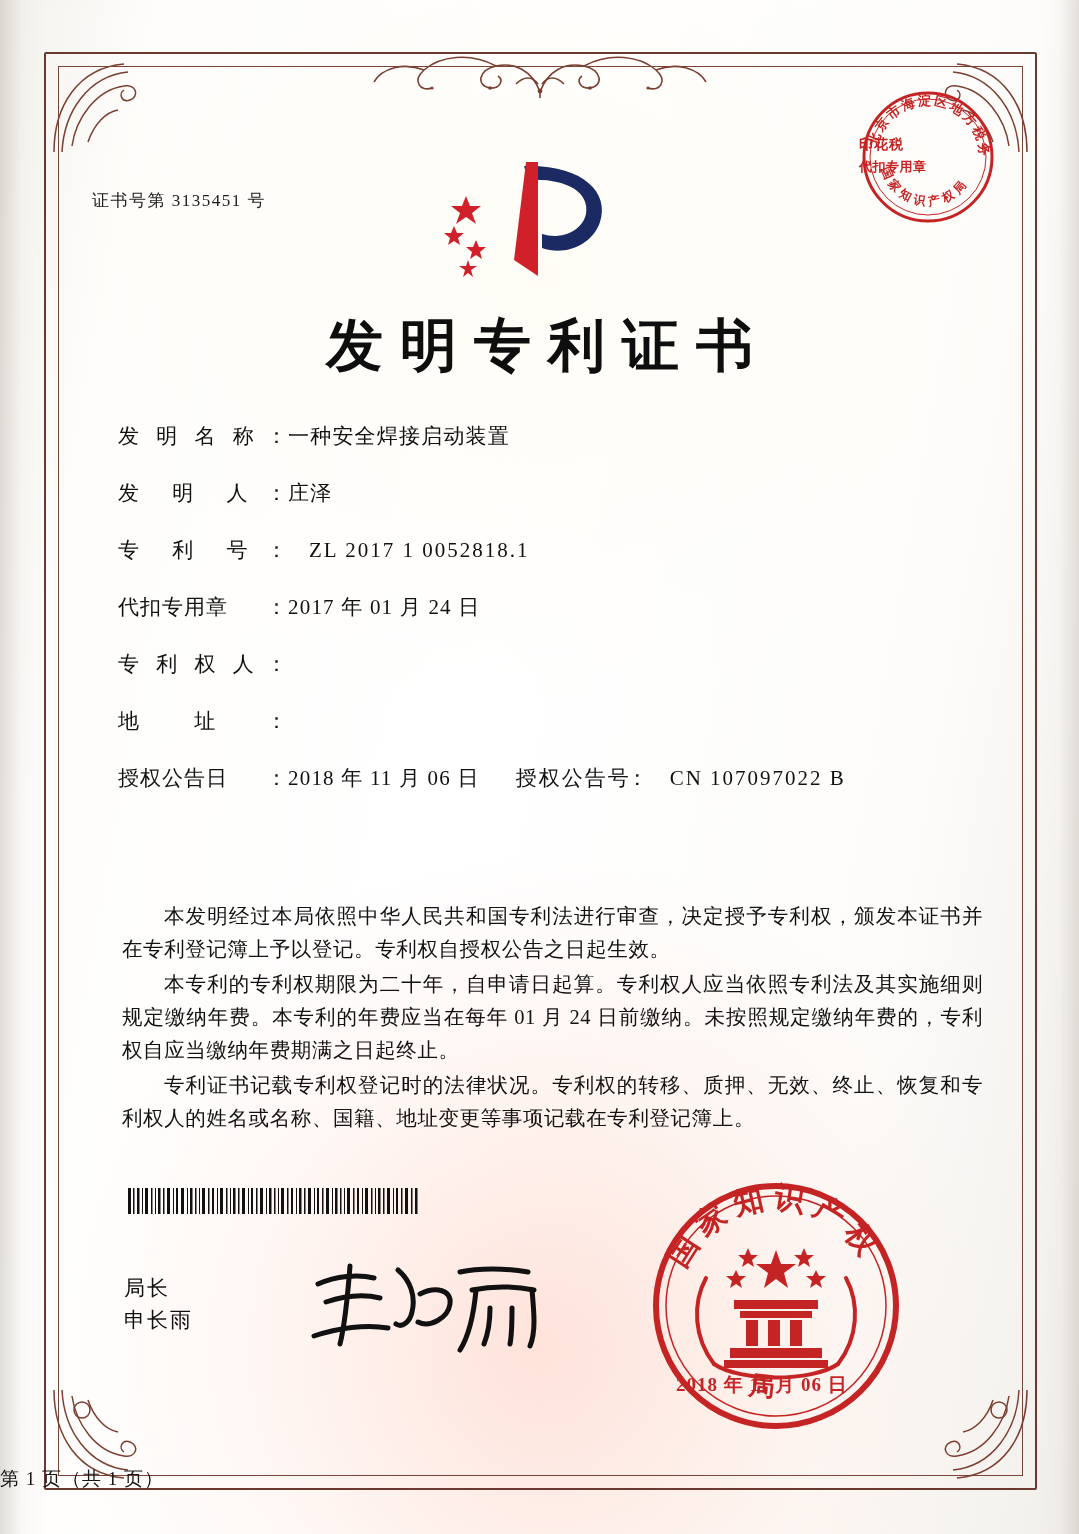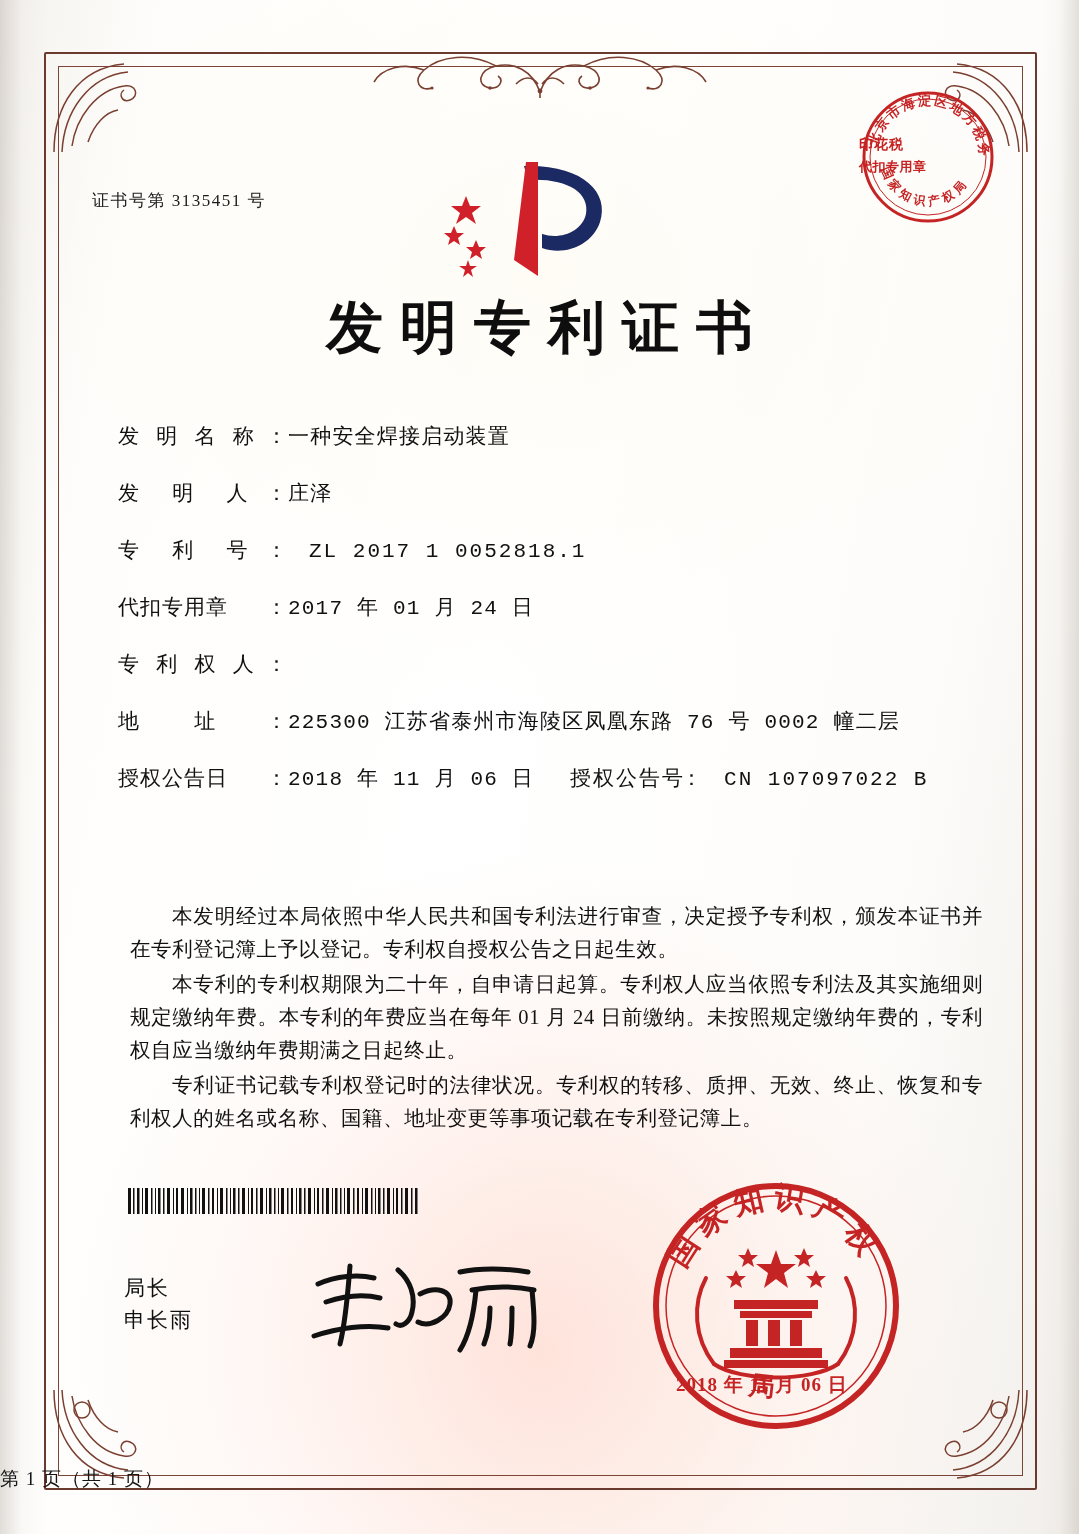--- a/index.html
+++ b/index.html
@@ -96,21 +96,21 @@
     font-family: "Liberation Serif", serif;
     font-weight: bold;
   }
   .tax-seal .seal-text-1 { top: 48px; font-size: 14px; letter-spacing: 1px; }
   .tax-seal .seal-text-2 { top: 70px; font-size: 13px; letter-spacing: 0.5px; }
 
   
   .main-title {
     position: absolute;
     left: 0; right: 0;
-    top: 290px;
+    top: 308px;
     text-align: center;
     font-size: 57px;
     letter-spacing: 17px;
     font-weight: bold;
     color: #0e0e0e;
     font-family: "Liberation Serif", "DejaVu Serif", serif;
     text-indent: 17px;
   }
 
   
@@ -132,21 +132,21 @@
     display: inline-block;
     width: 152px;
     letter-spacing: 6px;
     font-family: "Liberation Serif", serif;
   }
   .field-label.spread-4 { letter-spacing: 14px; }
   .field-label.spread-3 { letter-spacing: 25px; }
   .field-colon { margin: 0 1px 0 -4px; }
   .field-value {
     letter-spacing: 1.2px;
-    font-family: Liberation Mono, monospace;
+    font-family: Liberation Serif, serif;
   }
   .field-value.mono-sp { letter-spacing: 2px; margin-left: 21px; }
   .field-row.dual { }
   .field-second-label {
     margin-left: 36px;
     letter-spacing: 2px;
   }
 
   
   .body-text {
@@ -155,21 +155,21 @@
     right: 96px;
     top: 900px;
     font-size: 20.5px;
     line-height: 33px;
     color: #121212;
     text-align: justify;
     letter-spacing: 0.6px;
     font-family: "Liberation Serif", serif;
   }
   .body-text p {
-    margin: 0 0 2px 12px;
+    margin: 0 0 2px 4px;
     text-indent: 42px;
   }
 
   
   .barcode {
     position: absolute;
     left: 128px;
     top: 1188px;
     width: 290px;
     height: 26px;
@@ -351,21 +351,20 @@
     </div>
 
     <div class="field-row">
       <span class="field-label">专 利 权 人</span>
       <span class="field-colon">：</span>
     </div>
 
     <div class="field-row">
       <span class="field-label spread-3">地 址</span>
       <span class="field-colon">：</span>
-      <span class="field-value">225300 江苏省泰州市海陵区凤凰东路 76 号 0002 幢二层</span>
     </div>
 
     <div class="field-row dual">
       <span class="field-label" style="letter-spacing:1px;">授权公告日</span>
       <span class="field-colon">：</span>
       <span class="field-value">2018 年 11 月 06 日</span>
       <span class="field-second-label">授权公告号</span>
       <span class="field-colon">：</span>
       <span class="field-value mono-sp">CN 107097022 B</span>
     </div>

